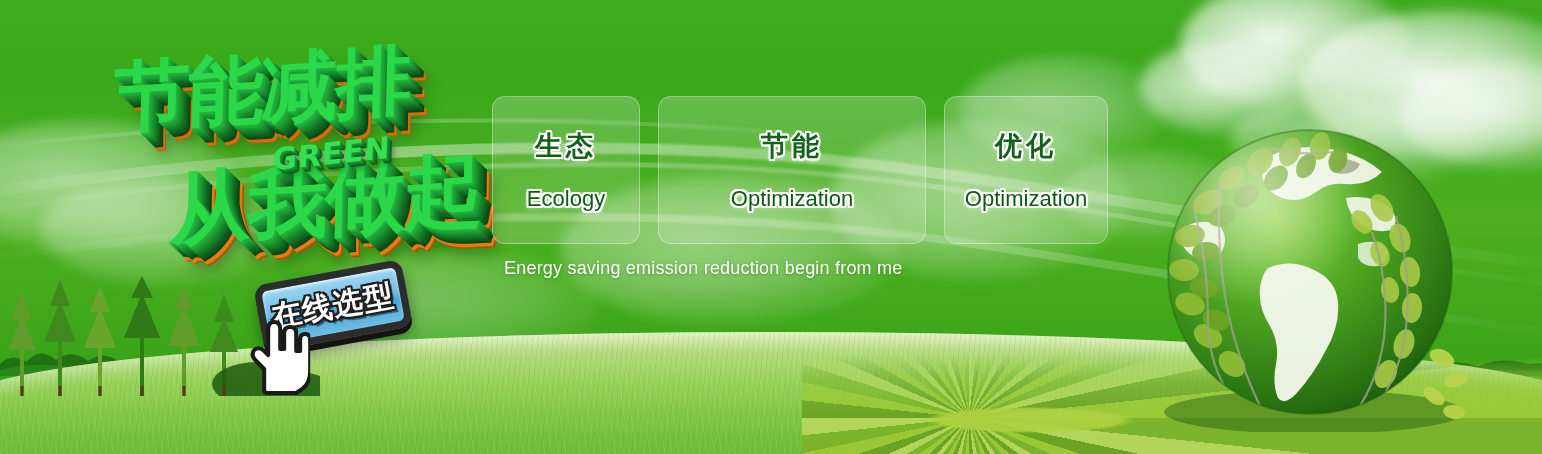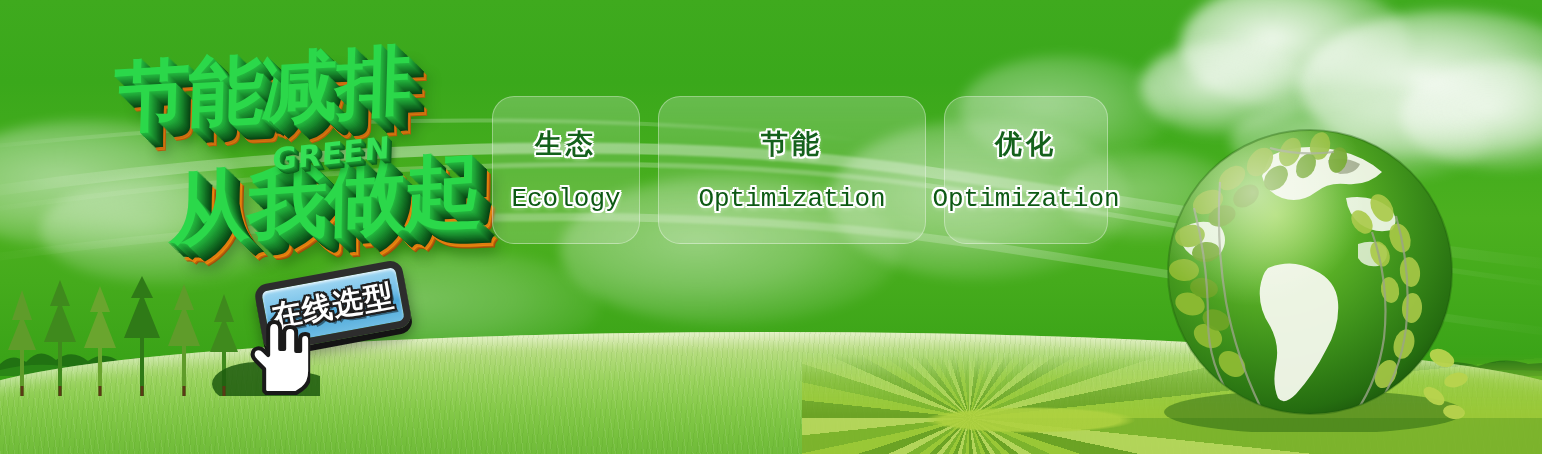--- a/index.html
+++ b/index.html
@@ -180,21 +180,21 @@
     pointer-events:none;
   }
 
   
   .cards{
     position:absolute;left:492px;top:96px;
     display:flex;align-items:stretch;gap:18px;
   }
   .card{
     width:148px;height:148px;
-    border-radius:22px;
+    border-radius:13px;
     background:linear-gradient(180deg,
       rgba(255,255,255,.22) 0%,
       rgba(255,255,255,.13) 45%,
       rgba(255,255,255,.17) 100%);
     border:1px solid rgba(255,255,255,.34);
     display:flex;flex-direction:column;
     align-items:center;justify-content:center;
     gap:22px;
     cursor:pointer;
     backdrop-filter:blur(1px);
@@ -210,23 +210,23 @@
     color:#14611b;
     white-space:nowrap;
     text-shadow:
       -1.6px -1.6px 0 #fff, 1.6px -1.6px 0 #fff,
       -1.6px  1.6px 0 #fff, 1.6px  1.6px 0 #fff,
        0 -2px 0 #fff, 0 2px 0 #fff,
       -2px 0 0 #fff, 2px 0 0 #fff,
        0 2px 4px rgba(255,255,255,.8);
   }
   .card-en{
-    font-family:Liberation Mono, monospace;
+    font-family:Liberation Sans, sans-serif;
     font-weight:normal;
-    font-size:26px;
+    font-size:22px;
     letter-spacing:0px;
     color:#0d5a14;
     white-space:nowrap;
     text-shadow:
       -1.8px -1.8px 0 #fff, 1.8px -1.8px 0 #fff,
       -1.8px  1.8px 0 #fff, 1.8px  1.8px 0 #fff,
        0 -2.2px 0 #fff, 0 2.2px 0 #fff,
       -2.2px 0 0 #fff, 2.2px 0 0 #fff,
        0 2px 5px rgba(255,255,255,.75);
   }
@@ -450,14 +450,15 @@
       <span class="card-en">Optimization</span>
     </div>
 
     <div class="card med">
       <span class="card-cn">优化</span>
       <span class="card-en">Optimization</span>
     </div>
 
   </div>
 
+  <div class="tagline">Energy saving emission reduction begin from me</div>
 
 </div>
 
 </body></html>

